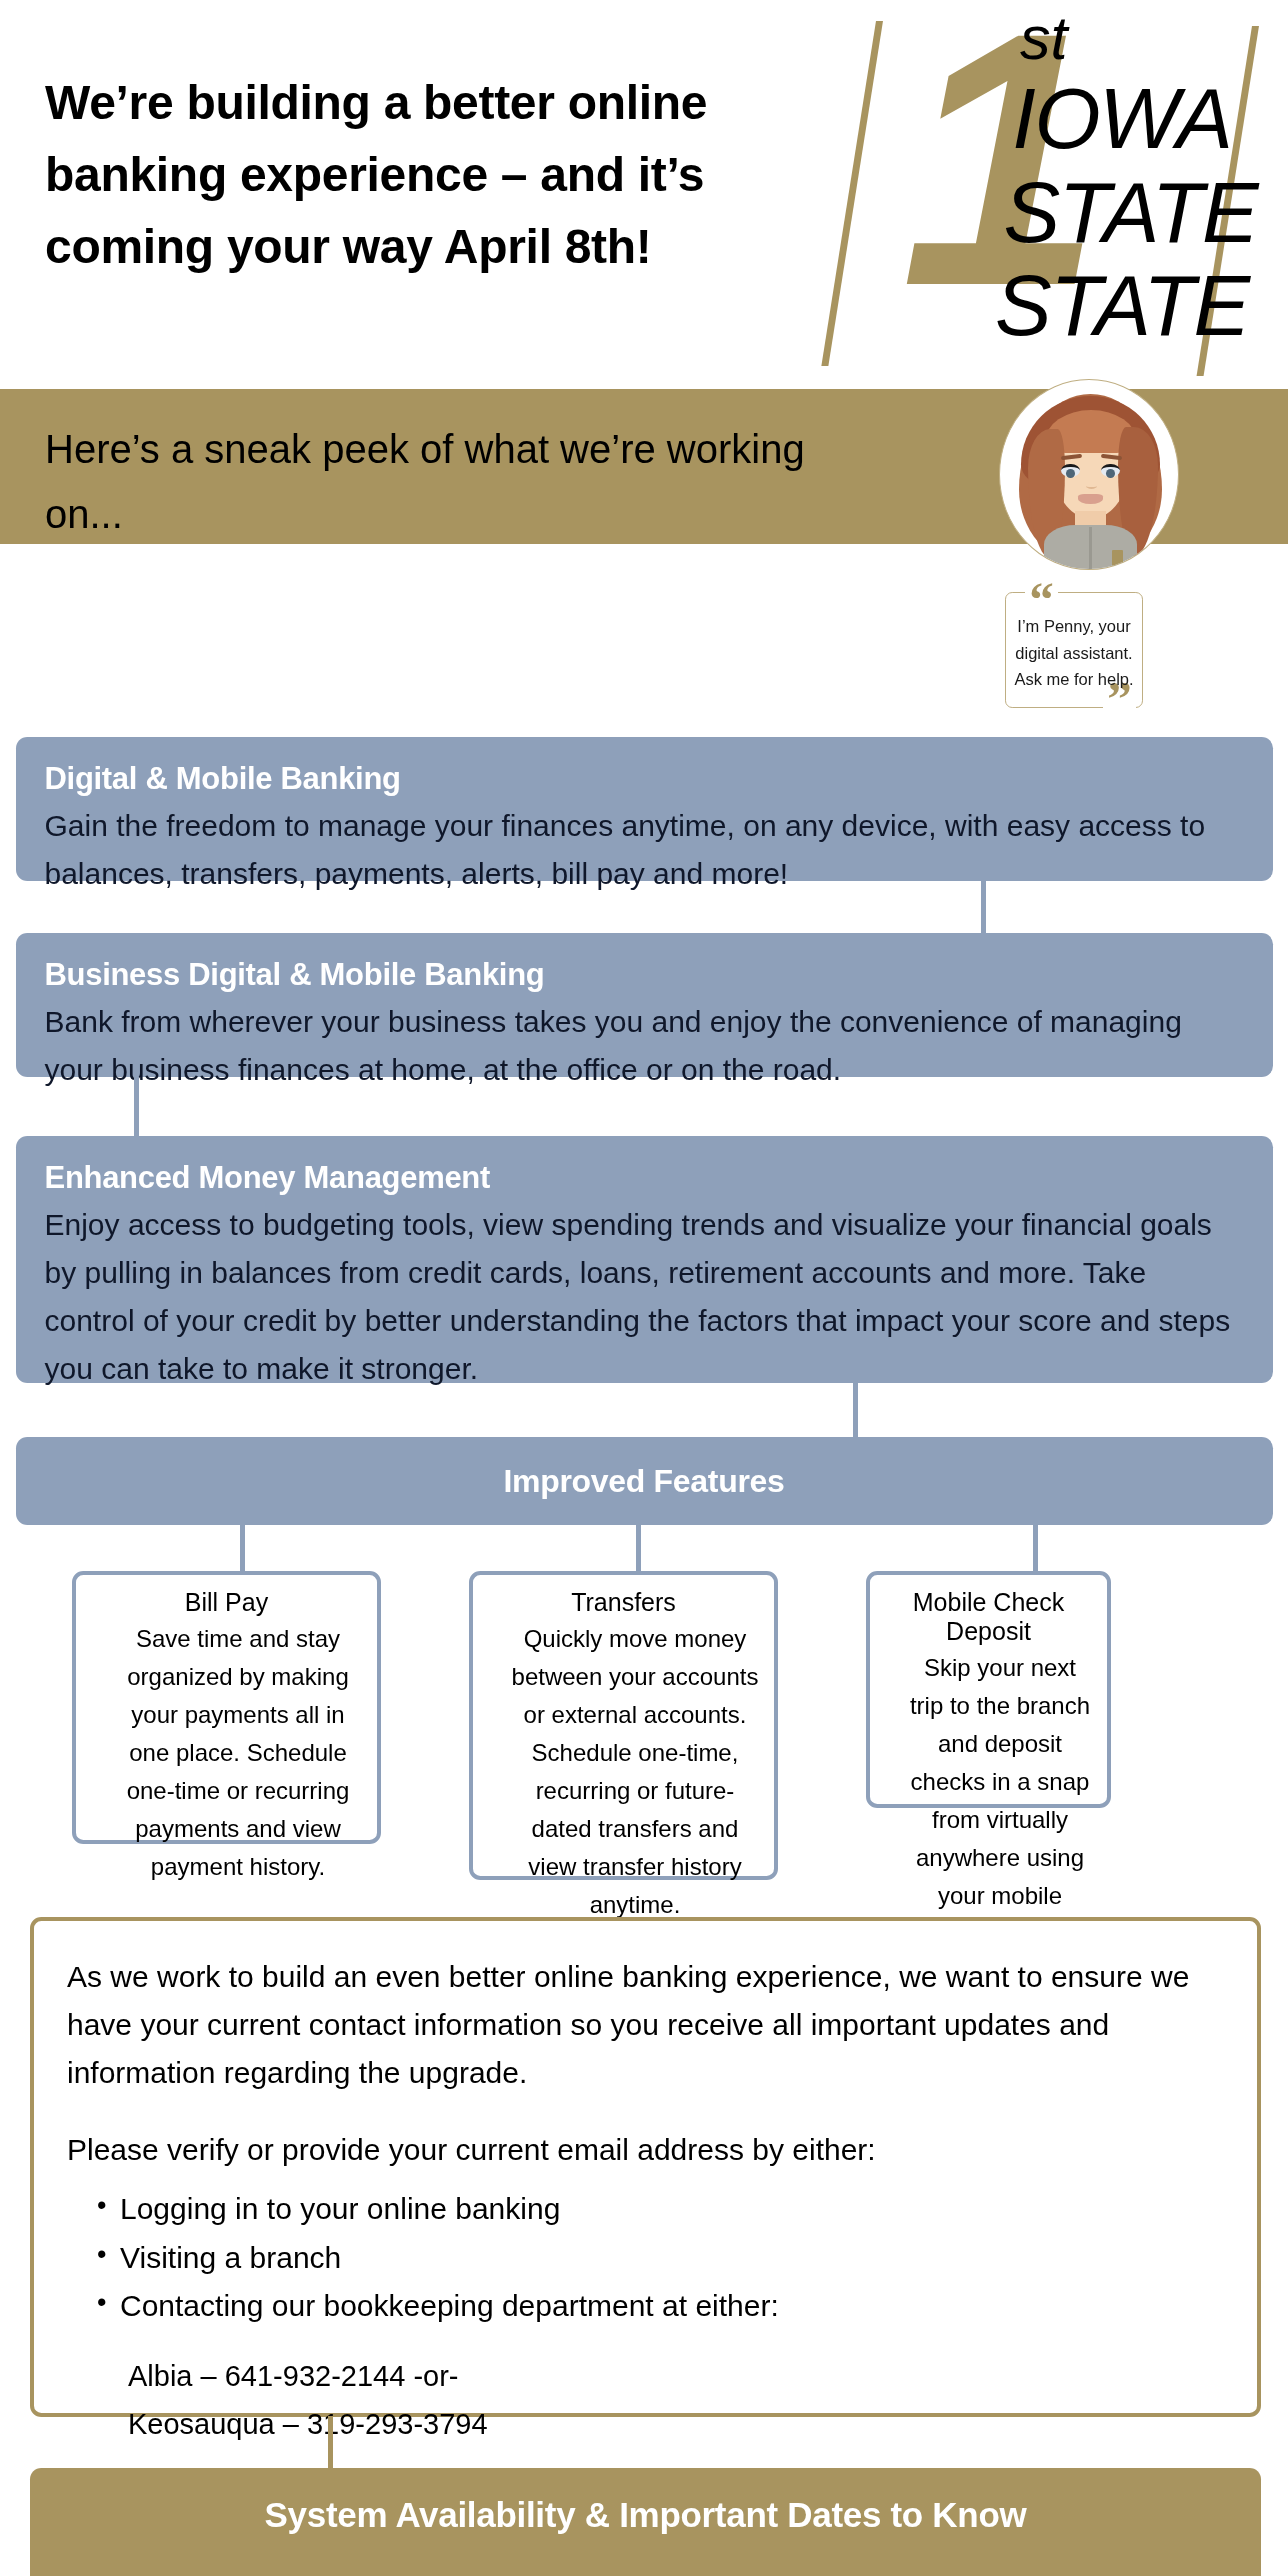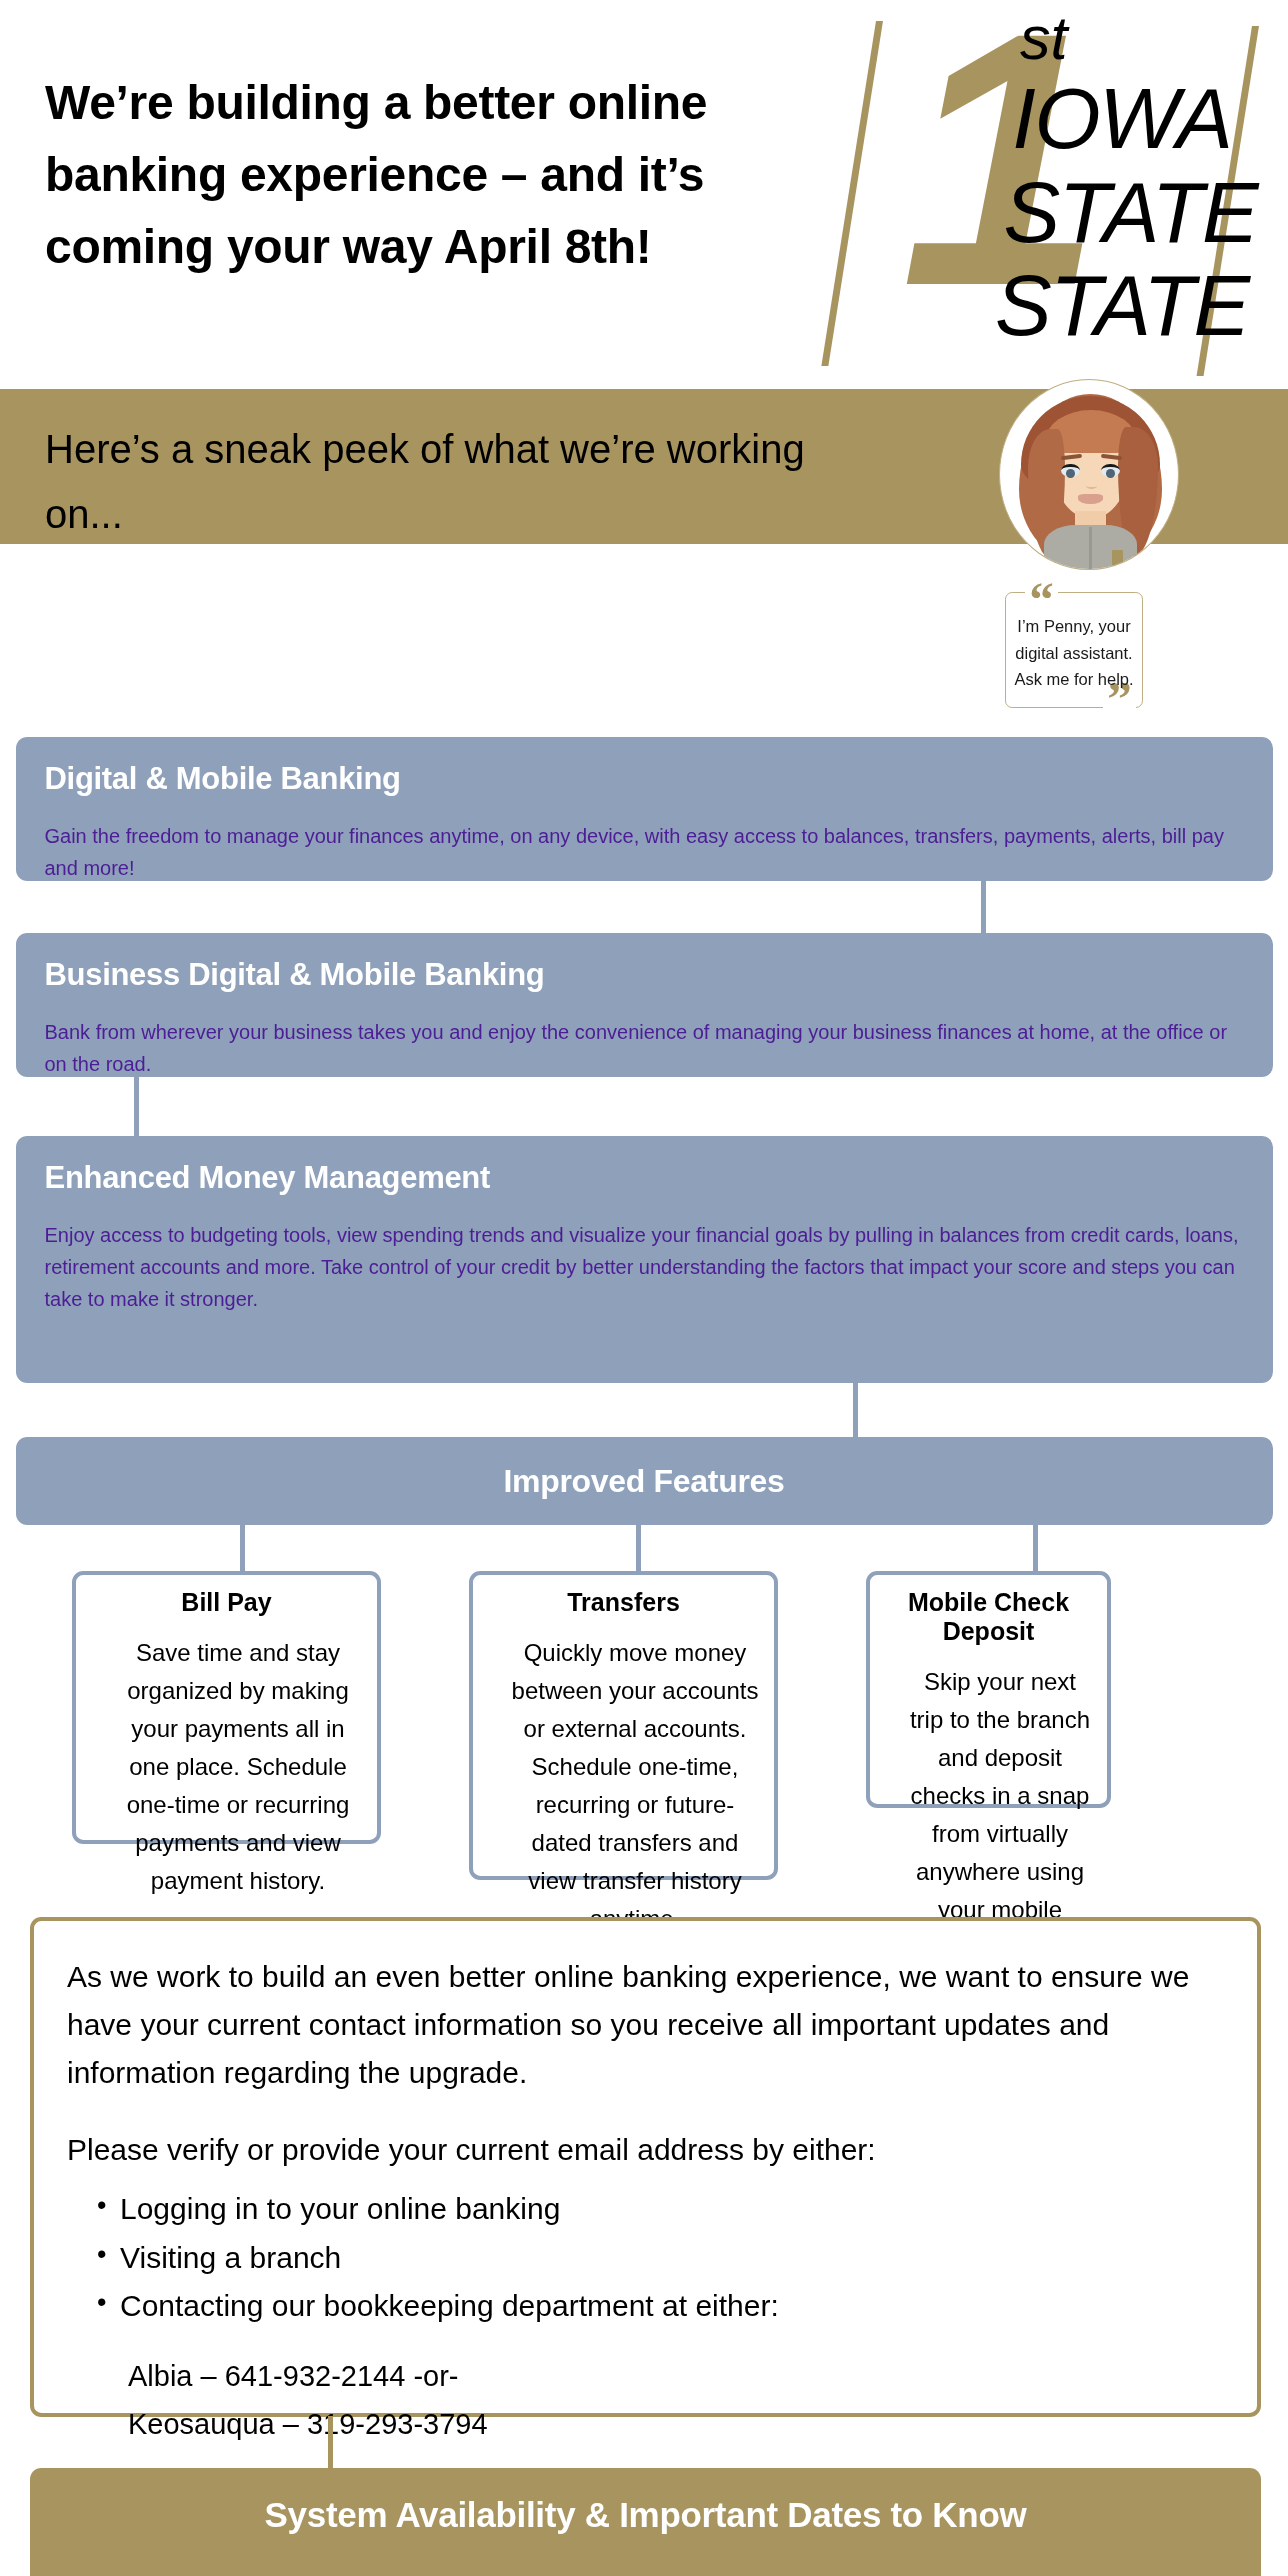--- a/index.html
+++ b/index.html
@@ -137,40 +137,40 @@
   
   .bluebox {
     position: absolute; background: #8EA0BA; border-radius: 11.3px;
     color: #000000;
   }
   .bluebox .bb-title {
     color: #ffffff; font-weight: bold; font-size: 31px; line-height: 1.2;
     letter-spacing: -0.3px;
   }
   .bluebox .bb-body {
-    color: #4c1d95; font-size: 20px; line-height: 1.60; margin-top: 23px;
+    color: #0f172a; font-size: 30px; line-height: 1.60; margin-top: 5px;
   }
 
   #box-digital  { left: 15.5px;  top: 737px; width: 1257px; height: 144px; padding: 23px 29px; }
   #box-business { left: 15.5px;  top: 933px; width: 1257px; height: 144px; padding: 23px 29px; }
   #box-money    { left: 15.5px;  top: 1136px; width: 1257px; height: 247px; padding: 23px 29px; }
 
   #box-improved {
     left: 15.5px; top: 1437px; width: 1257px; height: 88px;
     display: flex; align-items: center; justify-content: center;
   }
   #box-improved .bb-title { font-size: 32px; text-align: right; }
 
   
   .subcard {
     position: absolute; background: #ffffff; border: 4.6px solid #8EA0BA;
     border-radius: 11.3px; padding: 13.4px 11.3px; text-align: center;
   }
   .subcard .sc-title {
-    font-weight: bold; font-size: 25px; color: #000000; margin-bottom: 17px;
+    font-weight: normal; font-size: 25px; color: #000000; margin-bottom: 3px;
   }
   .subcard .sc-body {
     font-size: 24px; line-height: 1.58; color: #000000; margin-left: 23px;
   }
   #card-billpay  { left: 72px;  top: 1571px; width: 309px; height: 273px; }
   #card-transfer { left: 469px;  top: 1571px; width: 309px; height: 309px; }
   #card-deposit  { left: 866px; top: 1571px; width: 245px; height: 237px; }
 
   
   .conn { position: absolute; background: #8EA0BA; }

